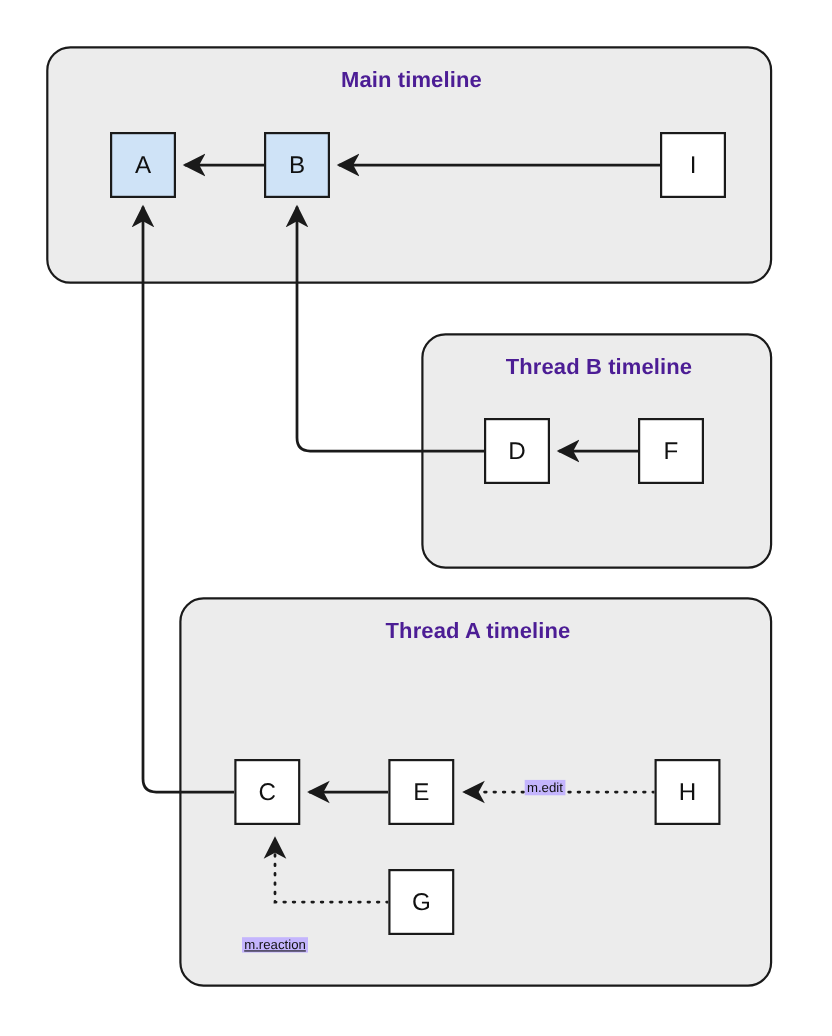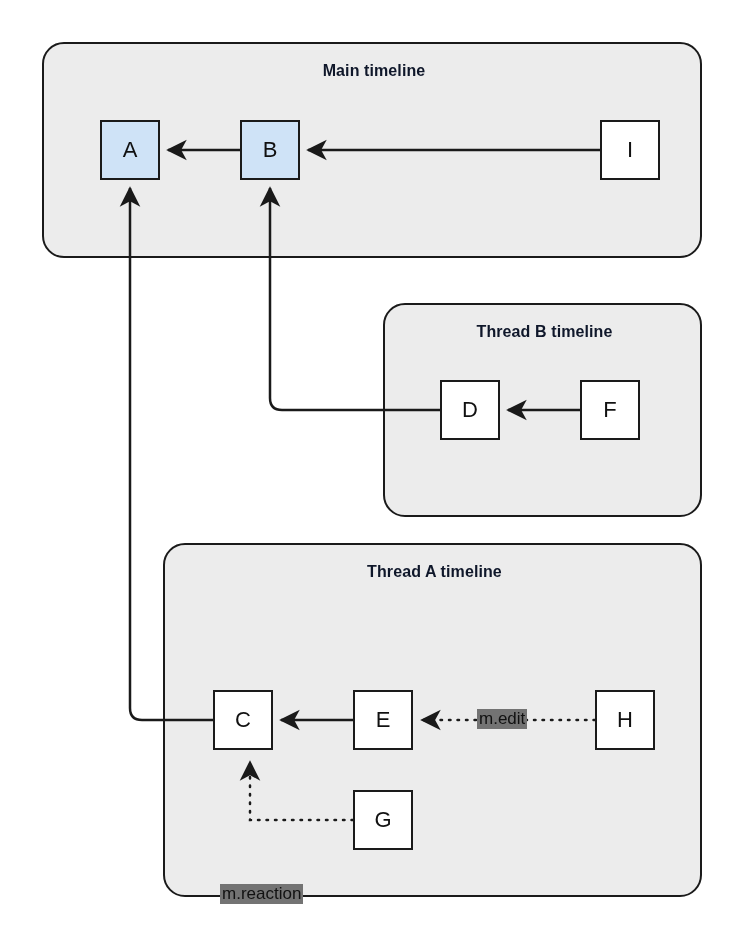--- a/index.html
+++ b/index.html
@@ -23,22 +23,22 @@
     border: 2px solid #1a1a1a;
     border-radius: 22px;
     box-sizing: border-box;
   }
   .group-title {
     position: absolute;
     left: 4px;
     right: 0;
     text-align: center;
     font-weight: bold;
-    font-size: 16px;
-    color: #0f172a;
+    font-size: 20px;
+    color: #4c1d95;
     font-family: "Liberation Sans", sans-serif;
     letter-spacing: 0.1px;
   }
   .node {
     position: absolute;
     width: 60px;
     height: 60px;
     box-sizing: border-box;
     border: 2px solid #1a1a1a;
     background: #ffffff;
@@ -57,23 +57,23 @@
     position: absolute;
     left: 0;
     top: 0;
     width: 756px;
     height: 942px;
     overflow: visible;
     z-index: 3;
   }
   .edge-label {
     position: absolute;
-    font-size: 17px;
+    font-size: 12px;
     color: #111111;
-    background: #737373;
+    background: #c4b5fd;
     padding: 0 2px;
     white-space: nowrap;
     font-family: "Liberation Sans", sans-serif;
     z-index: 6;
   }
 </style>
 </head>
 <body>
 
 <div id="canvas">
@@ -136,15 +136,15 @@
     <span>E</span>
   </div>
   <div class="node" style="left:595px; top:690px;">
     <span>H</span>
   </div>
   <div class="node" style="left:353px; top:790px;">
     <span>G</span>
   </div>
 
   <div class="edge-label" style="left:477px; top:709px;">m.edit</div>
-  <div class="edge-label" style="left:220px; top:884px;">m.reaction</div>
+  <div class="edge-label" style="left:220px; top:852px;text-decoration:underline;">m.reaction</div>
 
 </div>
 
 </body></html>

